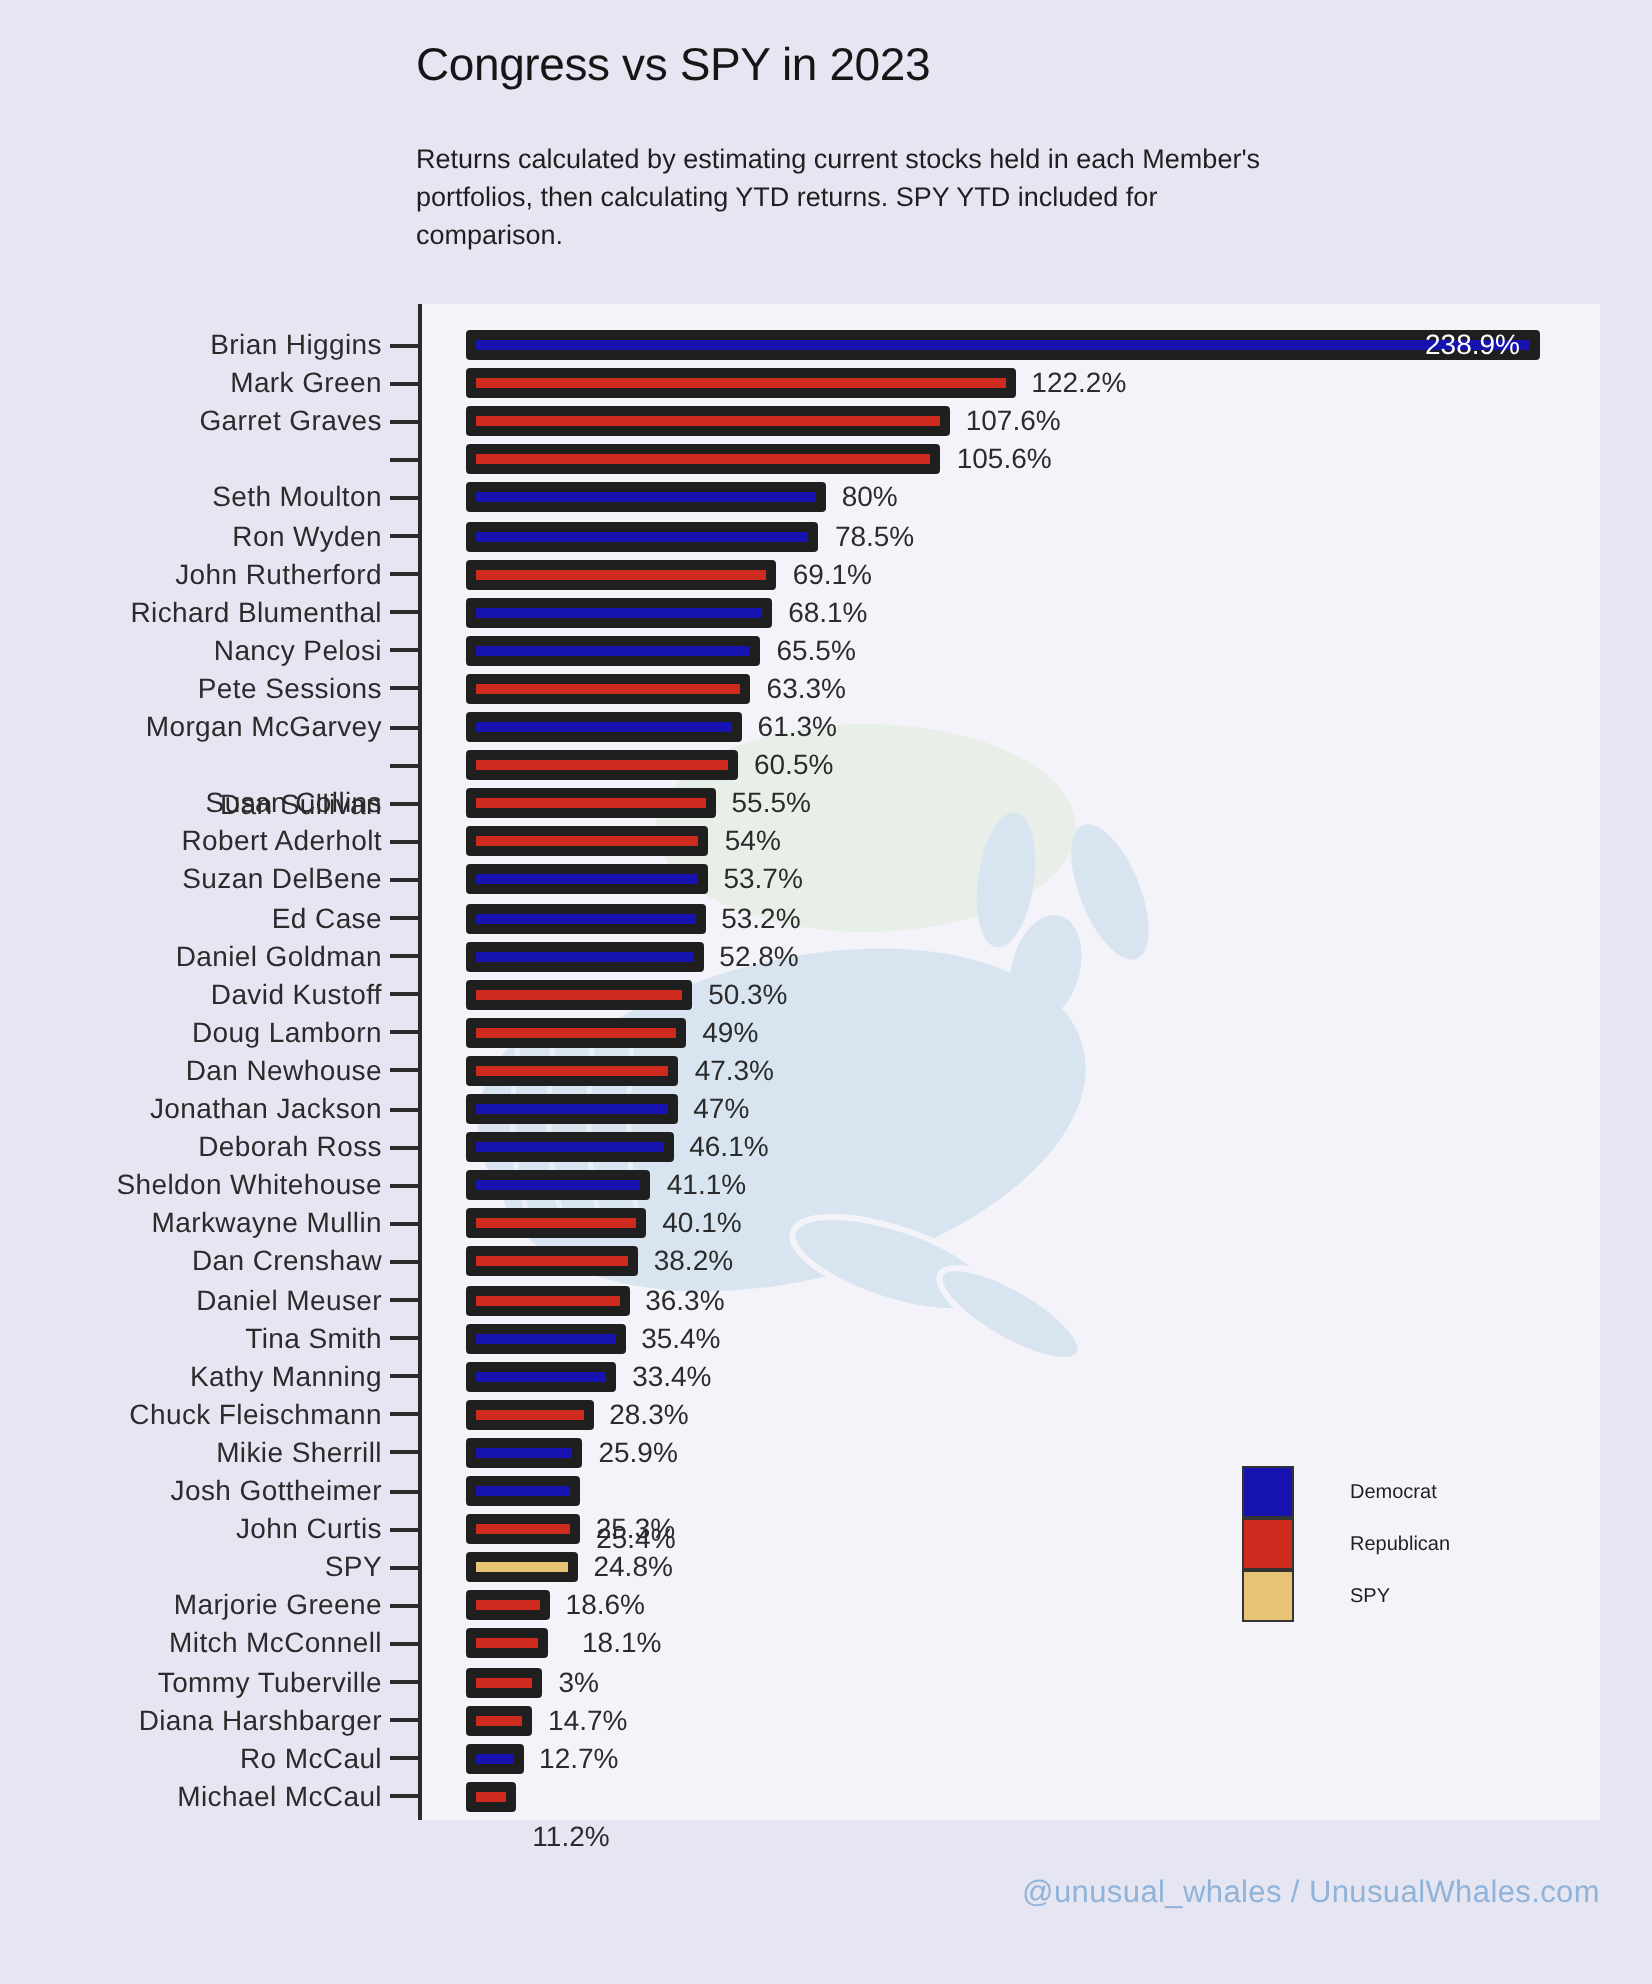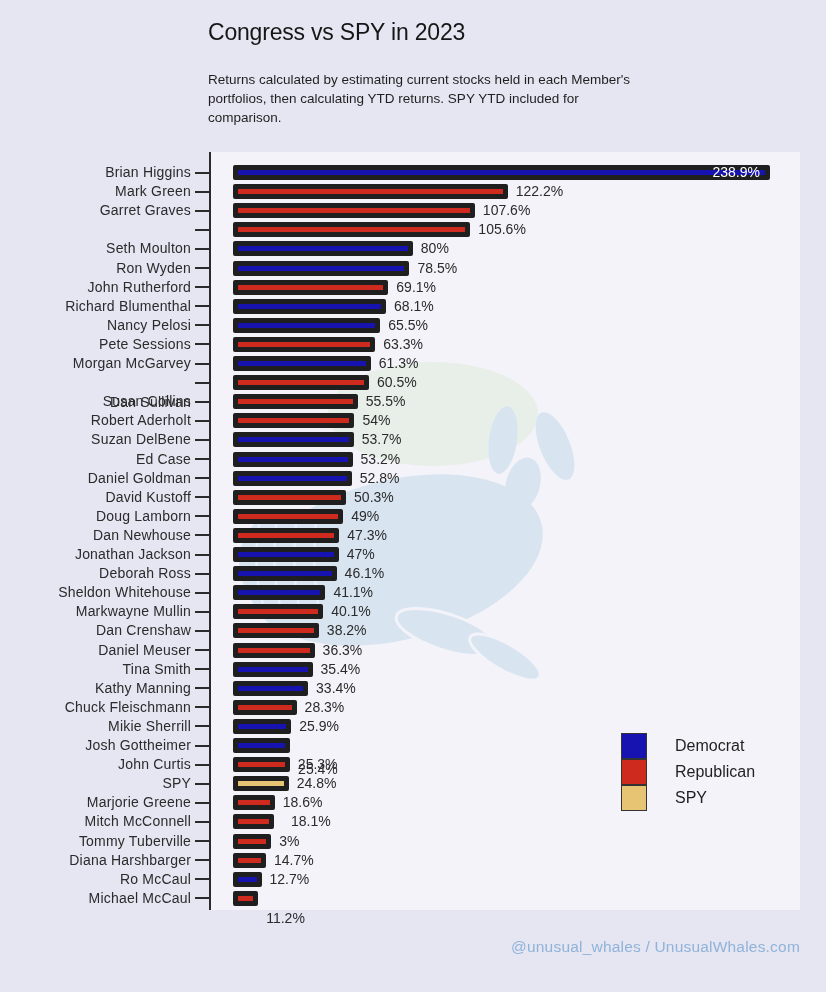--- a/index.html
+++ b/index.html
@@ -100,21 +100,21 @@
     align-items: center;
   }
   .swatch {
     width: 26px;
     height: 26px;
     border: 1px solid #333333;
     flex: 0 0 26px;
   }
   .legend-label {
     padding-left: 28px;
-    font-size: 16px;
+    font-size: 10px;
     color: #1f1f1f;
     white-space: nowrap;
   }
   .footer {
     position: absolute;
     right: 26px;
     top: 938px;
     font-size: 15.5px;
     letter-spacing: 0.2px;
     color: #8fb3d9;

